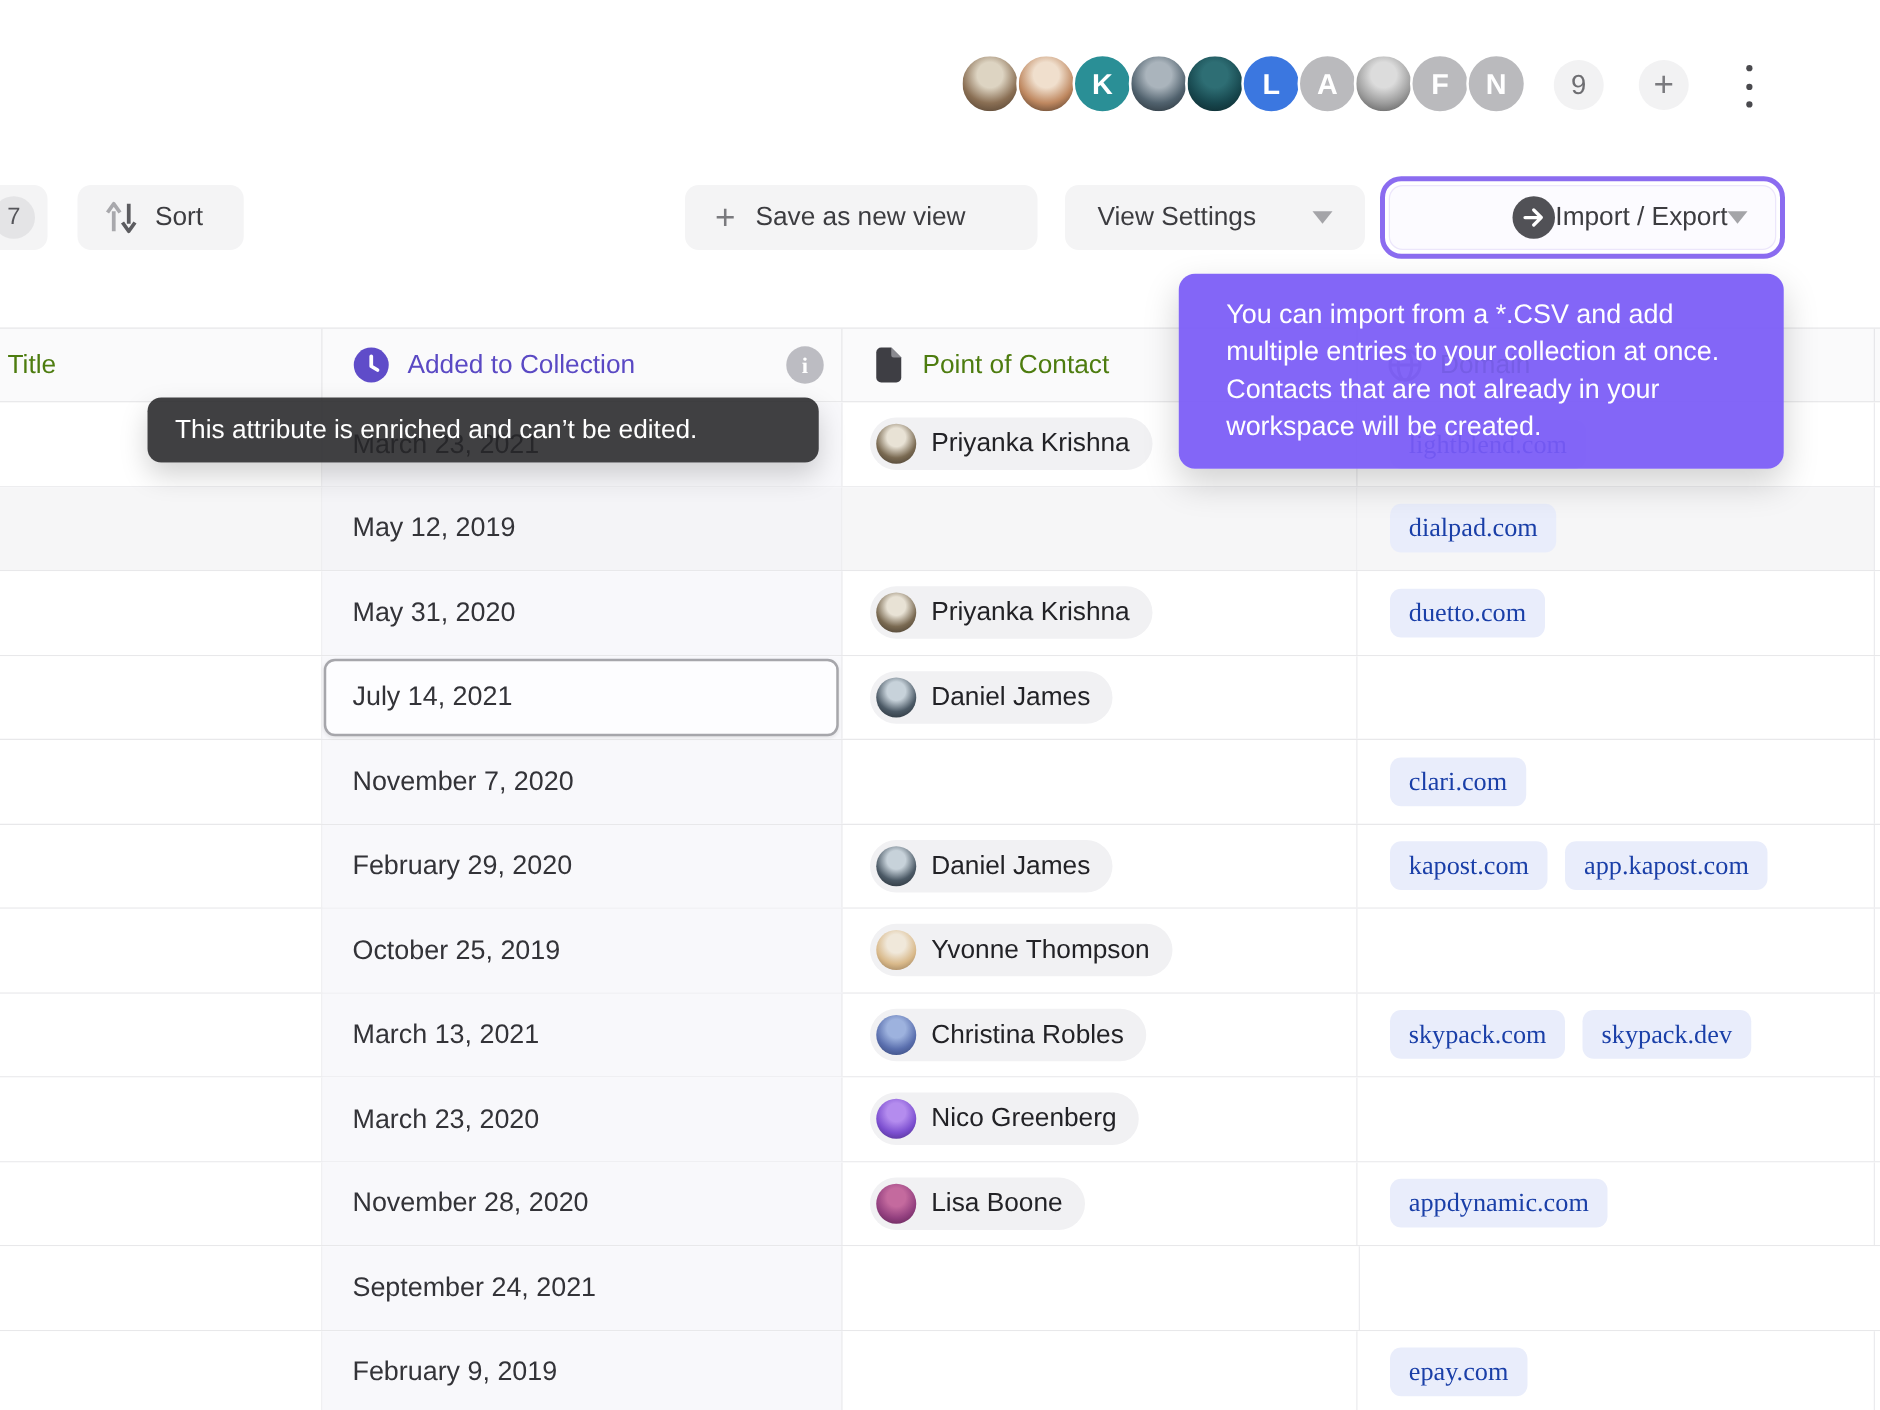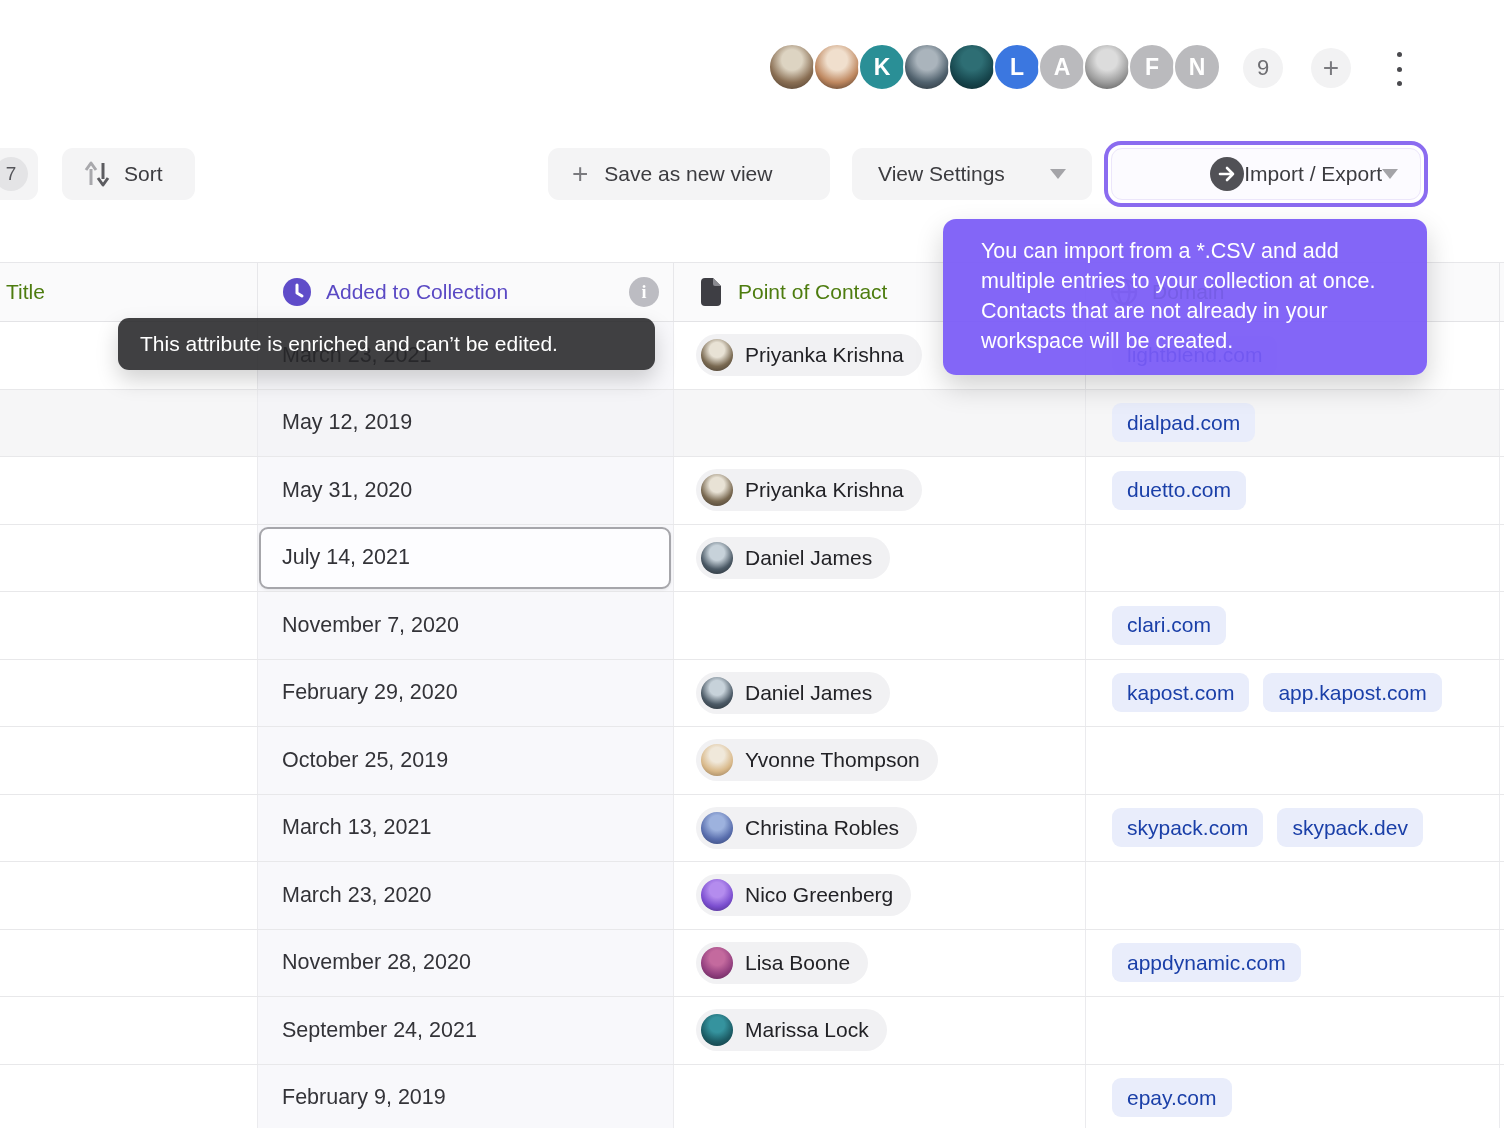--- a/index.html
+++ b/index.html
@@ -53,21 +53,21 @@
   .th.c-contact { width:412px; padding-left:24px; }
   .th.c-domain { width:414px; padding-left:24px; }
   .info-circle { position:absolute; right:14px; width:30px; height:30px; border-radius:50%;
                  background:#bcbcc2; color:#fff; display:flex; align-items:center; justify-content:center;
                  font-size:18px; font-weight:bold; font-family:"Liberation Serif", serif; }
   .tbody .tr { display:flex; height:67.5px; border-bottom:1px solid #e8e8ea; background:#fff; }
   .td { border-right:1px solid #ebebee; display:flex; align-items:center; position:relative; }
   .td.c-title { width:258px; }
   .td.c-date { width:416px; padding-left:24px; background:#f8f8fb; font-size:21.5px; color:#333338; }
   .td.c-contact { width:412px; padding-left:22px; }
-  .td.c-domain { width:414px; padding-left:26px; gap:14px; }
+  .td.c-domain { width:414px; padding-left:26px; gap:14px;font-family:Liberation Serif, serif; }
   .tr.hl .td.c-title, .tr.hl .td.c-contact, .tr.hl .td.c-domain { background:#f6f6f7; }
   .tr.hl .td.c-date { background:#f4f4f7; }
   .td.c-date .date-text { position:relative; z-index:2; }
   .sel-overlay { position:absolute; left:1px; top:2px; right:2px; bottom:2px; border:2.5px solid #a6a6ab;
                  border-radius:9px; background:#fdfdff; box-shadow:0 1px 3px rgba(0,0,0,0.08); z-index:1; }
   .pill { display:flex; align-items:center; gap:12px; background:#f1f1f3; border-radius:22px;
           height:42px; padding:0 18px 0 5px; font-size:21px; color:#222226; }
   .pill .pav { width:32px; height:32px; border-radius:50%; flex:0 0 auto; }
   .chip { background:#e9edfb; color:#1a3fa8; font-size:21px; height:39px; display:flex; align-items:center;
           padding:0 15px; border-radius:9px; }
@@ -318,26 +318,20 @@
           </div>
     <div class="td c-domain">
             <span class="chip">appdynamic.com</span>
           </div>
   </div>
         <div class="tr">
     <div class="td c-title"></div>
     <div class="td c-date">
       <span class="date-text">September 24, 2021</span>
     </div>
-    <div class="td c-contact">
-            <span class="pill">
-              <span class="pav" style="background: radial-gradient(circle at 50% 34%, rgb(53, 147, 158) 0%, rgb(53, 147, 158) 28%, rgb(29, 93, 102) 62%, rgb(17, 52, 58) 100%);"></span>
-              <span>Marissa Lock</span>
-            </span>
-          </div>
     <div class="td c-domain"></div>
   </div>
         <div class="tr">
     <div class="td c-title"></div>
     <div class="td c-date">
       <span class="date-text">February 9, 2019</span>
     </div>
     <div class="td c-contact"></div>
     <div class="td c-domain">
             <span class="chip">epay.com</span>

